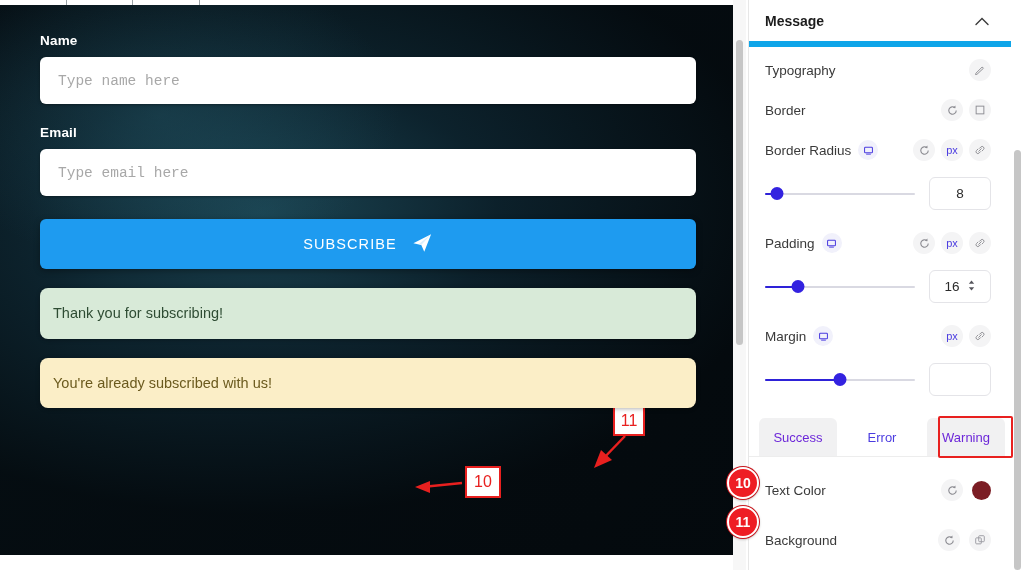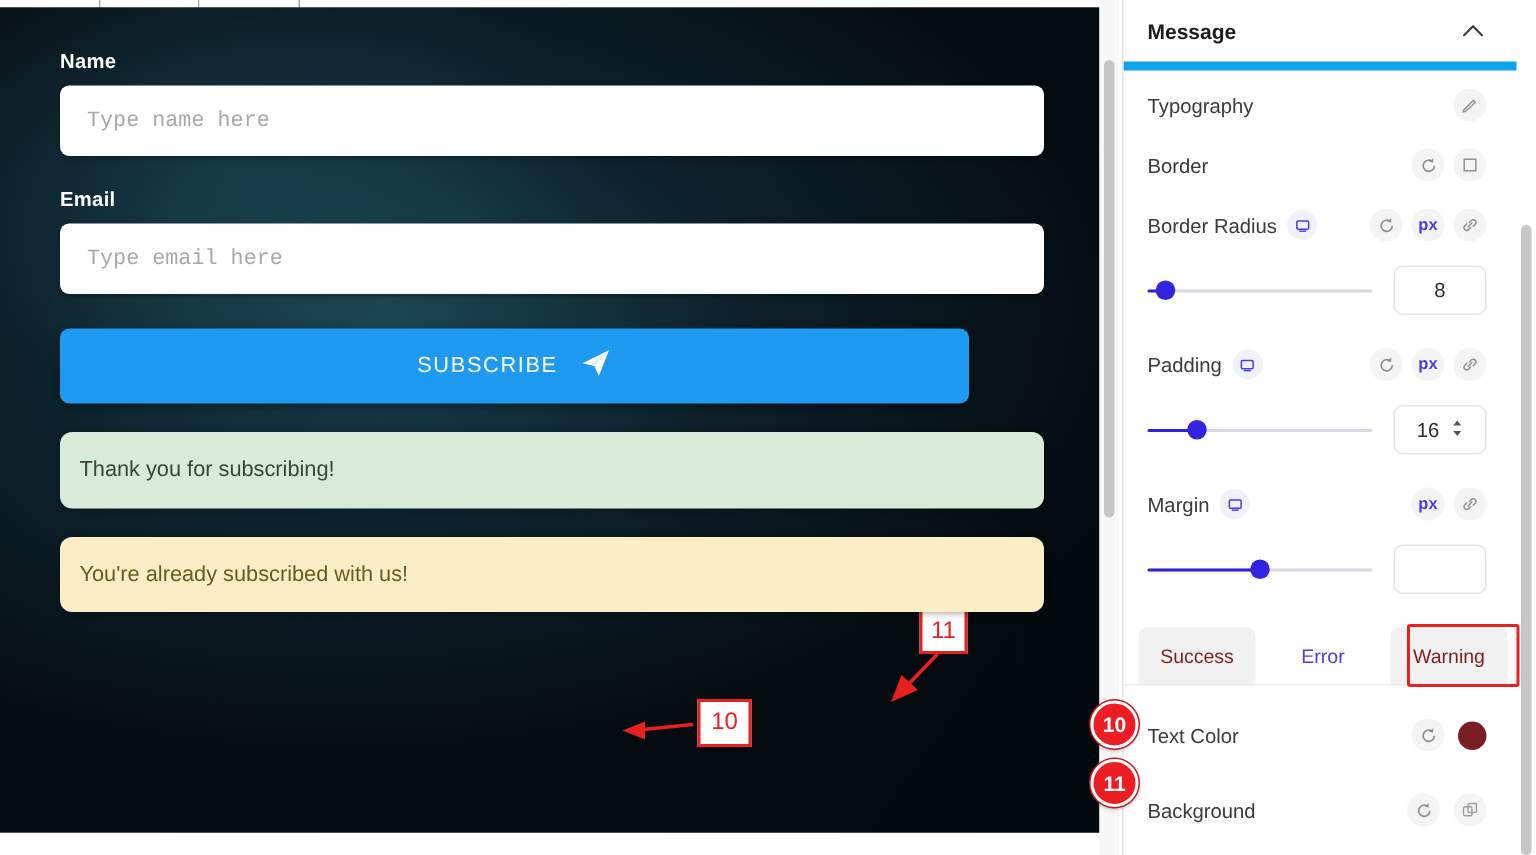--- a/index.html
+++ b/index.html
@@ -44,21 +44,21 @@
     font-size: 14.5px; color: #333; padding: 0 18px;
     font-family: Liberation Mono, monospace;
     box-shadow: 0 1px 3px rgba(0,0,0,.35);
     display: flex; align-items:center;
   }
   .text-input::placeholder { color: #a8a8a8; }
   .gap { height: 21px; }
 
   .subscribe-btn {
     margin-top: 23px;
-    width: 606px; height: 50px;
+    width: 656px; height: 50px;
     background: #1e9bf0; border: none; border-radius: 6px;
     color: #ffffff; font-size: 14.5px; letter-spacing: 1.1px;
     font-family: "Liberation Sans", sans-serif;
     display: flex; align-items: center; justify-content: center; gap: 14px;
     cursor: pointer;
     box-shadow: 0 2px 6px rgba(0,0,0,.35);
   }
   .send-icon { display:block; }
 
   .alert {
@@ -90,21 +90,21 @@
     display: flex; align-items: center;
     padding: 0 20px 0 16px; height: 34px; margin-top: 6px;
   }
   .row .label { font-size: 13.5px; color: #3a3a3a; }
   .row .spacer { flex: 1; }
   .icon-btn {
     width: 22px; height: 22px; border-radius: 50%;
     background: #f4f4f5; display:flex; align-items:center; justify-content:center;
     margin-left: 6px; cursor: pointer; flex: none;
   }
-  .unit { font-size: 11px; color: #4b3ce0; font-weight: bold; }
+  .unit { font-size: 11px; color: #4b3ce0; font-weight: normal; }
   .device-chip {
     width: 20px; height: 20px; border-radius: 50%;
     background: #f1f1fb; display:inline-flex; align-items:center; justify-content:center;
     margin-left: 7px; flex:none; cursor:pointer;
   }
 
   .slider-row {
     display:flex; align-items:center; padding: 0 20px 0 16px;
     margin-top: 10px; gap: 14px;
   }
@@ -117,21 +117,21 @@
   }
   .num-box {
     width: 62px; height: 33px; border:1px solid #e4e4e8; border-radius:6px;
     display:flex; align-items:center; justify-content:center; gap:7px;
     font-size:13.5px; color:#2b2b2b; background:#fff; flex:none;
   }
 
   .tabs { display:flex; padding: 0 6px 0 10px; margin-top: 22px; gap: 6px; position:relative; }
   .tab {
     flex:1; height: 38px; display:flex; align-items:center; justify-content:center;
-    font-size: 13px; color:#7f1d1d; background:#f1f1f2;
+    font-size: 13px; color:#6d28d9; background:#f1f1f2;
     border-radius: 6px 6px 0 0; cursor:pointer;
   }
   .tab.active { background:#ffffff; color:#4b3ce0; }
   .tab-panel { border-top:1px solid #ededed; margin-top:0; padding-top: 6px; }
 
   
   .anno-box {
     position: absolute; border: 2.5px solid #e8201f; background: #ffffff;
     color:#e8201f; font-size: 16px; font-family: "Liberation Sans", sans-serif;
     display:flex; align-items:center; justify-content:center;

